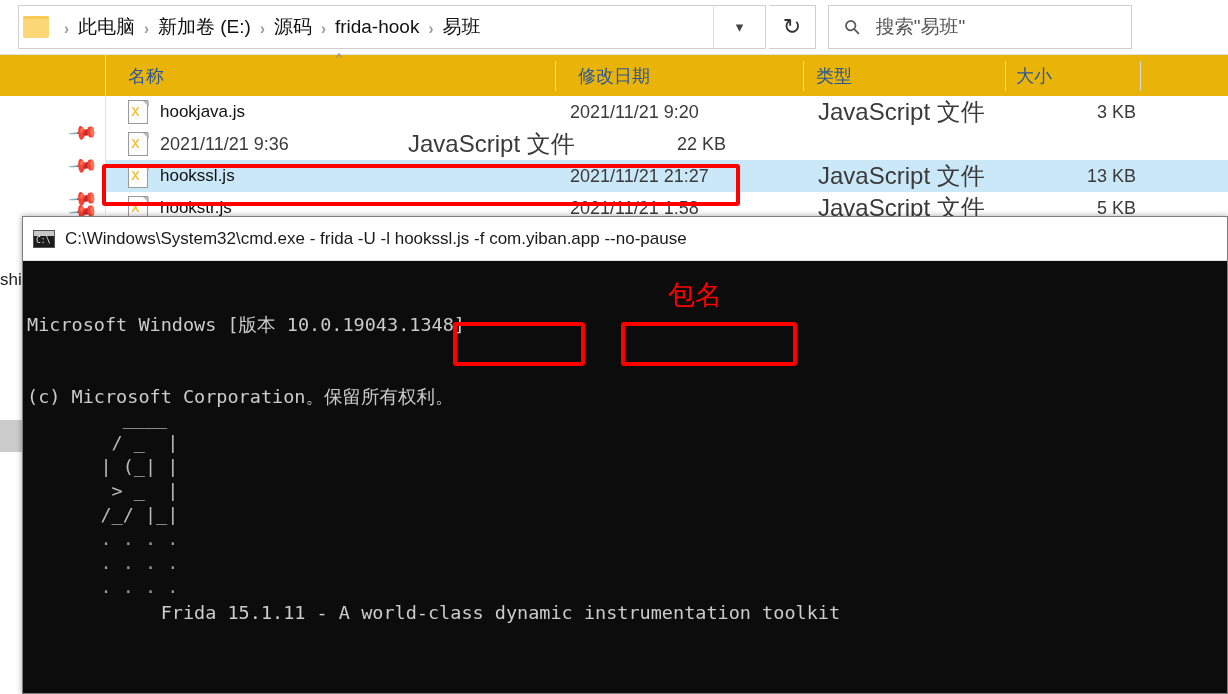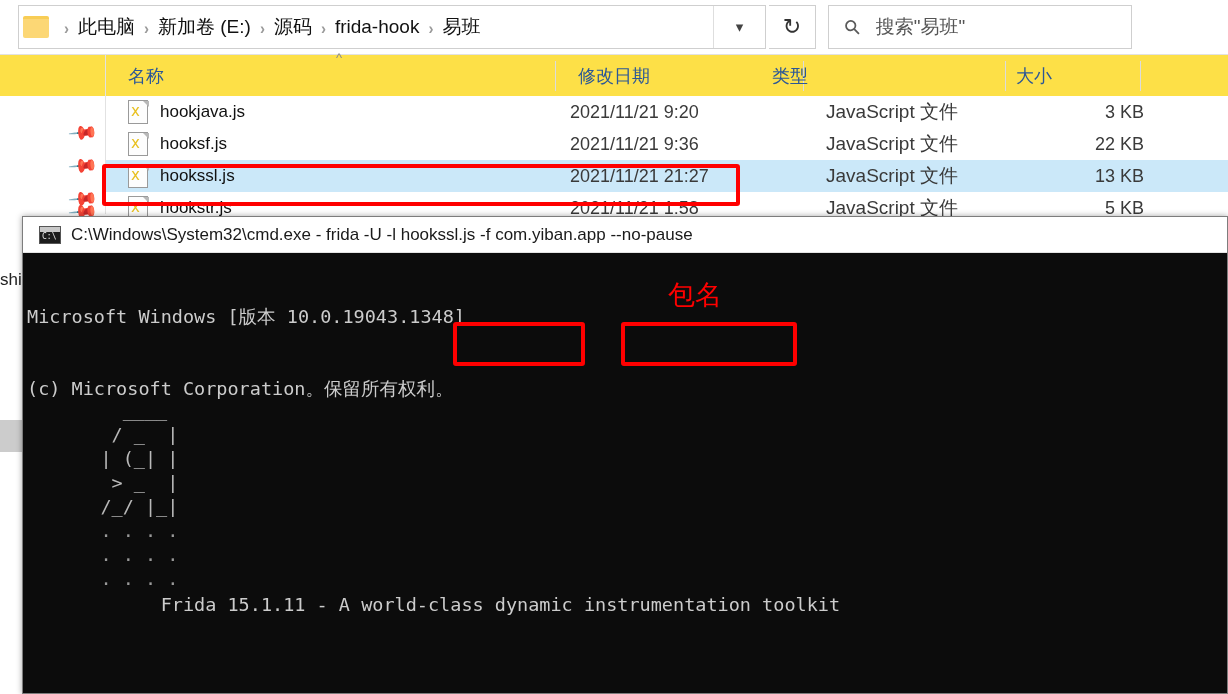--- a/index.html
+++ b/index.html
@@ -51,21 +51,21 @@
     position:absolute; left:828px; top:5px; width:304px; height:44px;
     border:1px solid #cfcfcf; background:#fff;
     display:flex; align-items:center; padding-left:16px; gap:16px;
   }
   .search-icon-g { font-size:20px; color:#5a5a5a; transform:rotate(-45deg); display:inline-block; }
   .search-ph { font-size:19px; color:#555; }
 
   
   .colhead {
     position:absolute; left:0; top:54px; width:1228px; height:42px;
-    background:#fde047; border-top:1px solid #e2e2e2;
+    background:#eab308; border-top:1px solid #e2e2e2;
   }
   .colhead-sep { position:absolute; top:6px; width:1px; height:30px; background:#dcdcdc; }
   .colhead-cell {
     position:absolute; top:0; height:42px;
     display:flex; align-items:center;
     font-size:18px; color:#2b5797;
   }
   .sort-caret {
     position:absolute; left:336px; top:50px;
     font-size:13px; color:#8a8a8a;
@@ -84,21 +84,21 @@
   .f-icon .fold {
     position:absolute; right:1px; top:1px; width:0; height:0;
     border-left:6px solid transparent; border-top:6px solid #b8b8b8;
   }
   .f-icon .scroll {
     position:absolute; left:3px; top:4px; font-size:15px; color:#e8c020;
     font-family:"DejaVu Sans", sans-serif; line-height:15px;
   }
   .f-name { font-size:17px; color:#111; width:410px; }
   .f-date { font-size:18px; color:#3a3a3a; width:248px; }
-  .f-type { font-size:19px; color:#3a3a3a; width:200px;margin-left:8px; }
+  .f-type { font-size:24px; color:#3a3a3a; width:200px; }
   .f-size { font-size:18px; color:#3a3a3a; width:118px; text-align:right; }
 
   
   .pin {
     position:absolute; left:72px; font-size:19px; color:#8d8d8d;
     transform: rotate(40deg);
   }
 
   .left-cut-text {
     position:absolute; left:0; top:270px; font-size:17px; color:#222;
@@ -115,22 +115,22 @@
   .redbox { position:absolute; border:4px solid #ff0000; border-radius:3px; }
   .redtext { position:absolute; color:#ff0000; font-size:27px; font-family:"DejaVu Sans", sans-serif; }
 
   
   .cmdwin {
     position:absolute; left:22px; top:216px; width:1206px; height:478px;
     background:#0c0c0c; border:1px solid #7d7d7d;
     box-shadow: 0 0 6px rgba(0,0,0,0.35);
   }
   .cmd-title {
-    height:36px; background:#ffffff;
-    display:flex; align-items:center; padding-left:16px; gap:10px;
+    height:44px; background:#ffffff;
+    display:flex; align-items:center; padding-left:10px; gap:10px;
     border-bottom:1px solid #e4e4e4;
   }
   .cmd-ico {
     width:22px; height:18px; background:#1c1c1c; border:1px solid #555;
     position:relative; flex:0 0 auto;
   }
   .cmd-ico::before {
     content:""; position:absolute; left:0; top:0; right:0; height:5px;
     background:#c8c8c8;
   }
@@ -187,21 +187,21 @@
     </div>
 
     <div class="colhead">
       <div class="colhead-sep" style="left:105px;"></div>
       <div class="colhead-sep" style="left:555px;"></div>
       <div class="colhead-sep" style="left:803px;"></div>
       <div class="colhead-sep" style="left:1005px;"></div>
       <div class="colhead-sep" style="left:1140px;"></div>
       <div class="colhead-cell" style="left:128px;">名称</div>
       <div class="colhead-cell" style="left:578px;">修改日期</div>
-      <div class="colhead-cell" style="left:772px;">类型</div>
+      <div class="colhead-cell" style="left:816px;">类型</div>
       <div class="colhead-cell" style="left:1016px;">大小</div>
     </div>
     <div class="sort-caret">^</div>
     <div class="navpane-line"></div>
 
     <div class="filelist">
       <div class="filerow" style="top:0px;">
         <span class="f-icon">
           <span class="pg"></span>
             <span class="fold"></span>
@@ -211,21 +211,20 @@
         <span class="f-date">2021/11/21 9:20</span>
         <span class="f-type">JavaScript 文件</span>
         <span class="f-size">3 KB</span>
       </div>
       <div class="filerow" style="top:32px;">
         <span class="f-icon">
           <span class="pg"></span>
             <span class="fold"></span>
             <span class="scroll">x</span>
         </span>
-        <span class="f-name">hooksf.js</span>
         <span class="f-date">2021/11/21 9:36</span>
         <span class="f-type">JavaScript 文件</span>
         <span class="f-size">22 KB</span>
       </div>
       <div class="filerow sel" style="top:64px;">
         <span class="f-icon">
           <span class="pg"></span>
             <span class="fold"></span>
             <span class="scroll">x</span>
         </span>

